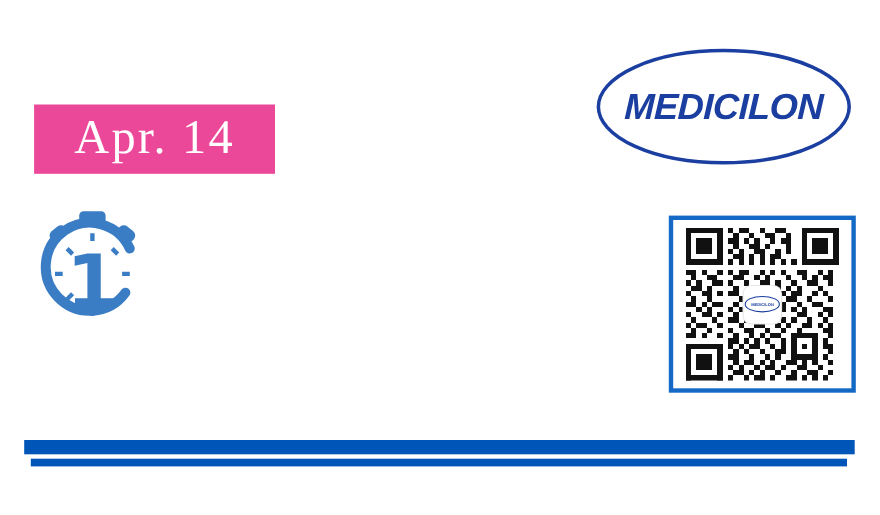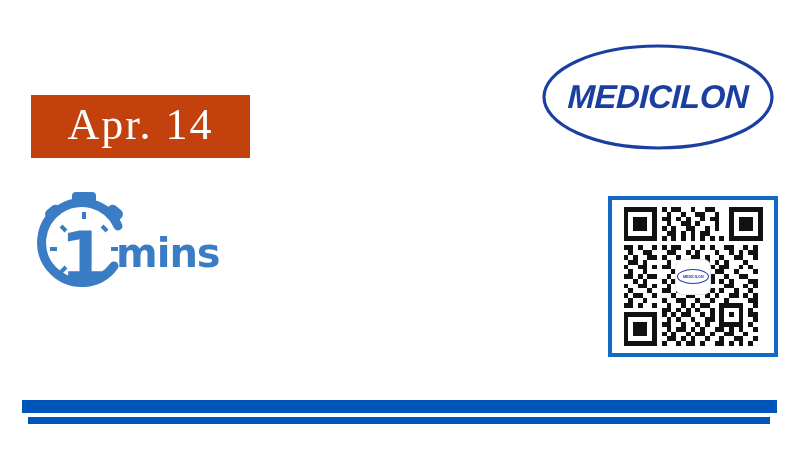--- a/index.html
+++ b/index.html
@@ -22,21 +22,21 @@
     background: #ffffff;
   }
 
   
   .date-badge {
     position: absolute;
     left: 31px;
     top: 95px;
     width: 219px;
     height: 63px;
-    background: #c2410c;
+    background: #ec4899;
     display: flex;
     align-items: center;
     justify-content: center;
   }
   .date-badge-text {
     color: #ffffff;
     font-family: "Liberation Serif", "DejaVu Serif", serif;
     font-size: 44px;
     line-height: 1;
     letter-spacing: 2px;
@@ -230,21 +230,20 @@
           <line x1="81" y1="61" x2="88" y2="61"></line>
           <line x1="31" y1="38" x2="36" y2="43"></line>
           <line x1="72" y1="38" x2="77" y2="43"></line>
           <line x1="31" y1="84" x2="36" y2="79"></line>
         </g>
 
         <text x="54" y="92" text-anchor="middle" font-family="DejaVu Sans, sans-serif" font-size="68" font-weight="bold" fill="#3b7dc4">1</text>
       </svg>
     </div>
 
-    <div class="mins-text">mins</div>
 
   </div>
 
 
   <div class="qr-box">
     <div class="qr-inner">
       <svg class="qr-svg" viewBox="0 0 29 29" shape-rendering="crispEdges">
         <rect width="29" height="29" fill="#ffffff"></rect>
         <g fill="#111111">
 

